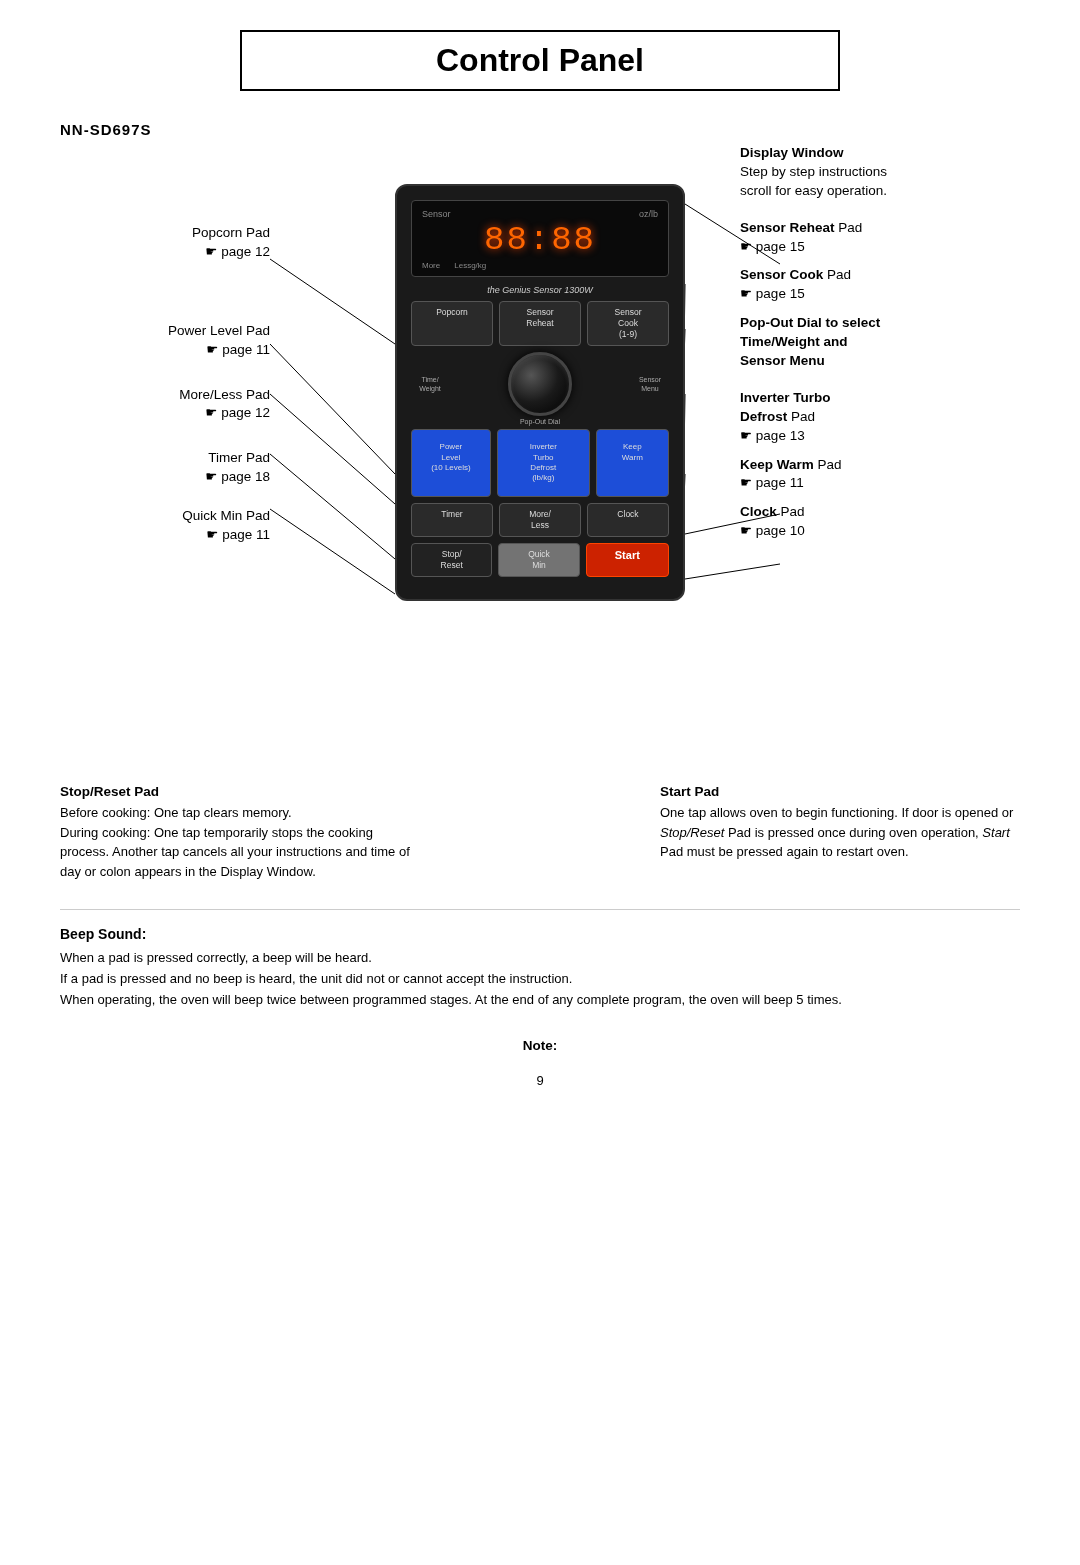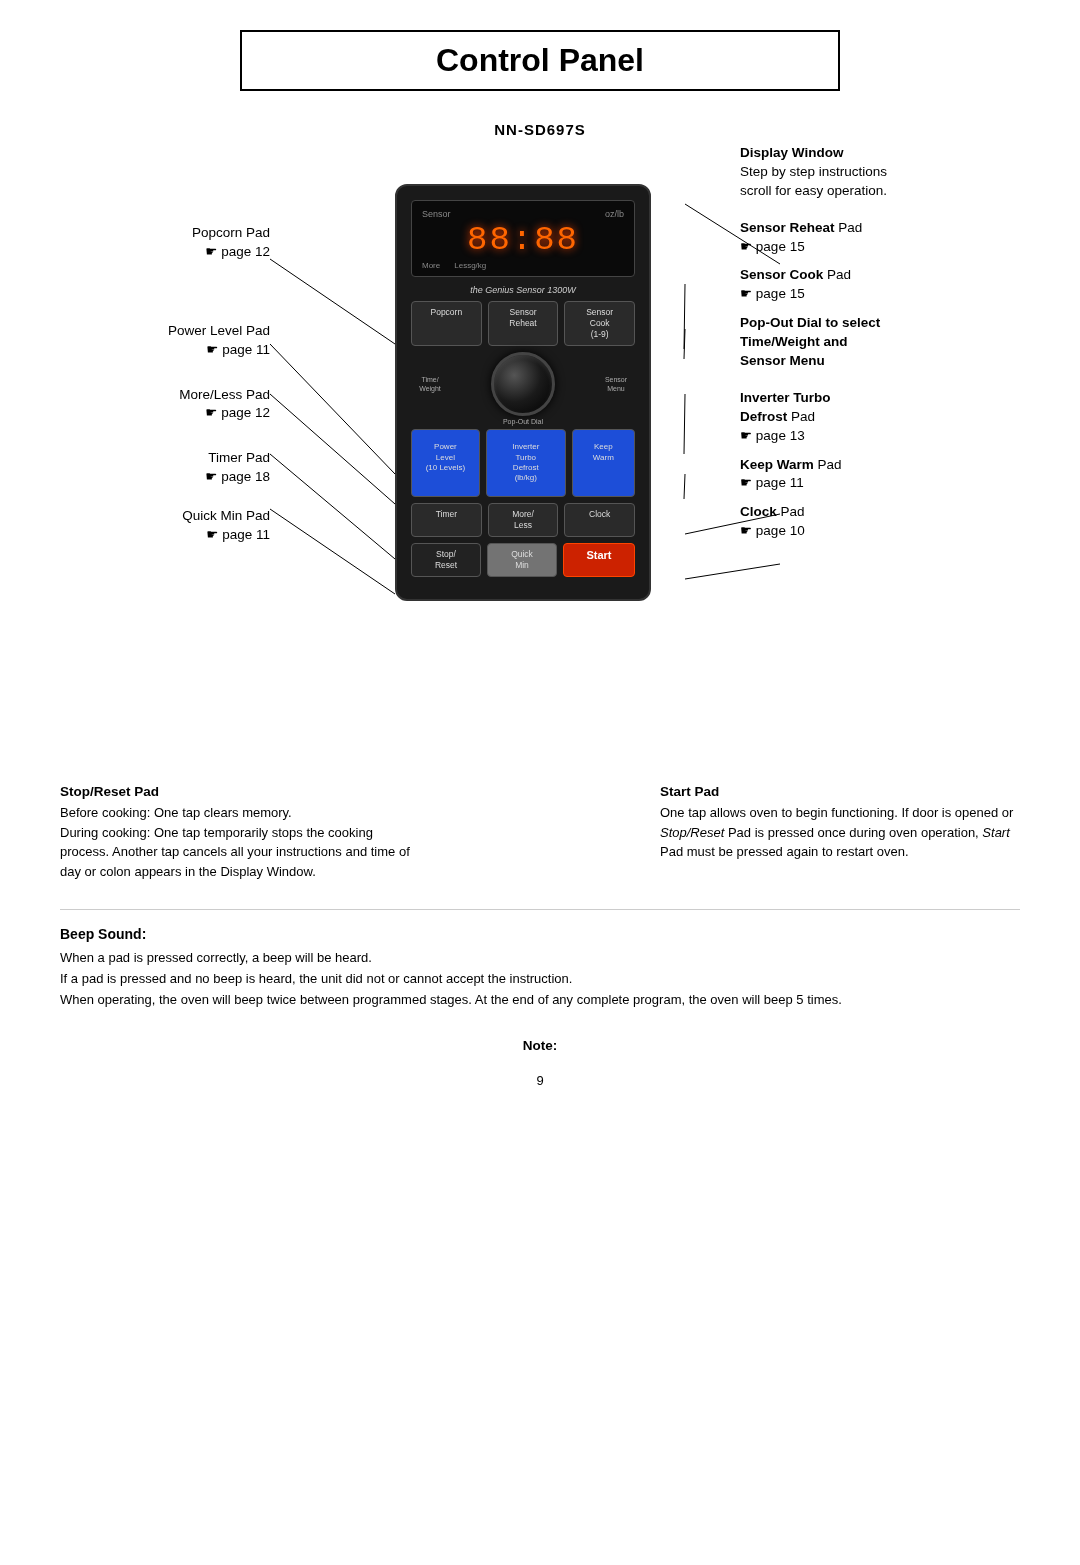--- a/index.html
+++ b/index.html
@@ -17,32 +17,31 @@
       font-size: 32px;
       font-weight: bold;
       border: 2px solid #000;
       padding: 10px 40px;
       margin: 0 auto 30px auto;
       display: block;
       width: 600px;
     }
 
     .model-label {
-      text-align: center;
       font-weight: bold;
       font-size: 15px;
       margin-bottom: 6px;
       letter-spacing: 1px;
     }
 
     
     .microwave-body {
       background: #1a1a1a;
       border-radius: 12px;
-      width: 256px;
+      width: 290px;
       padding: 14px 14px 16px 14px;
       position: relative;
       border: 2px solid #333;
     }
 
     
     .display-area {
       background: #0a0a0a;
       border: 1px solid #444;
       border-radius: 4px;

